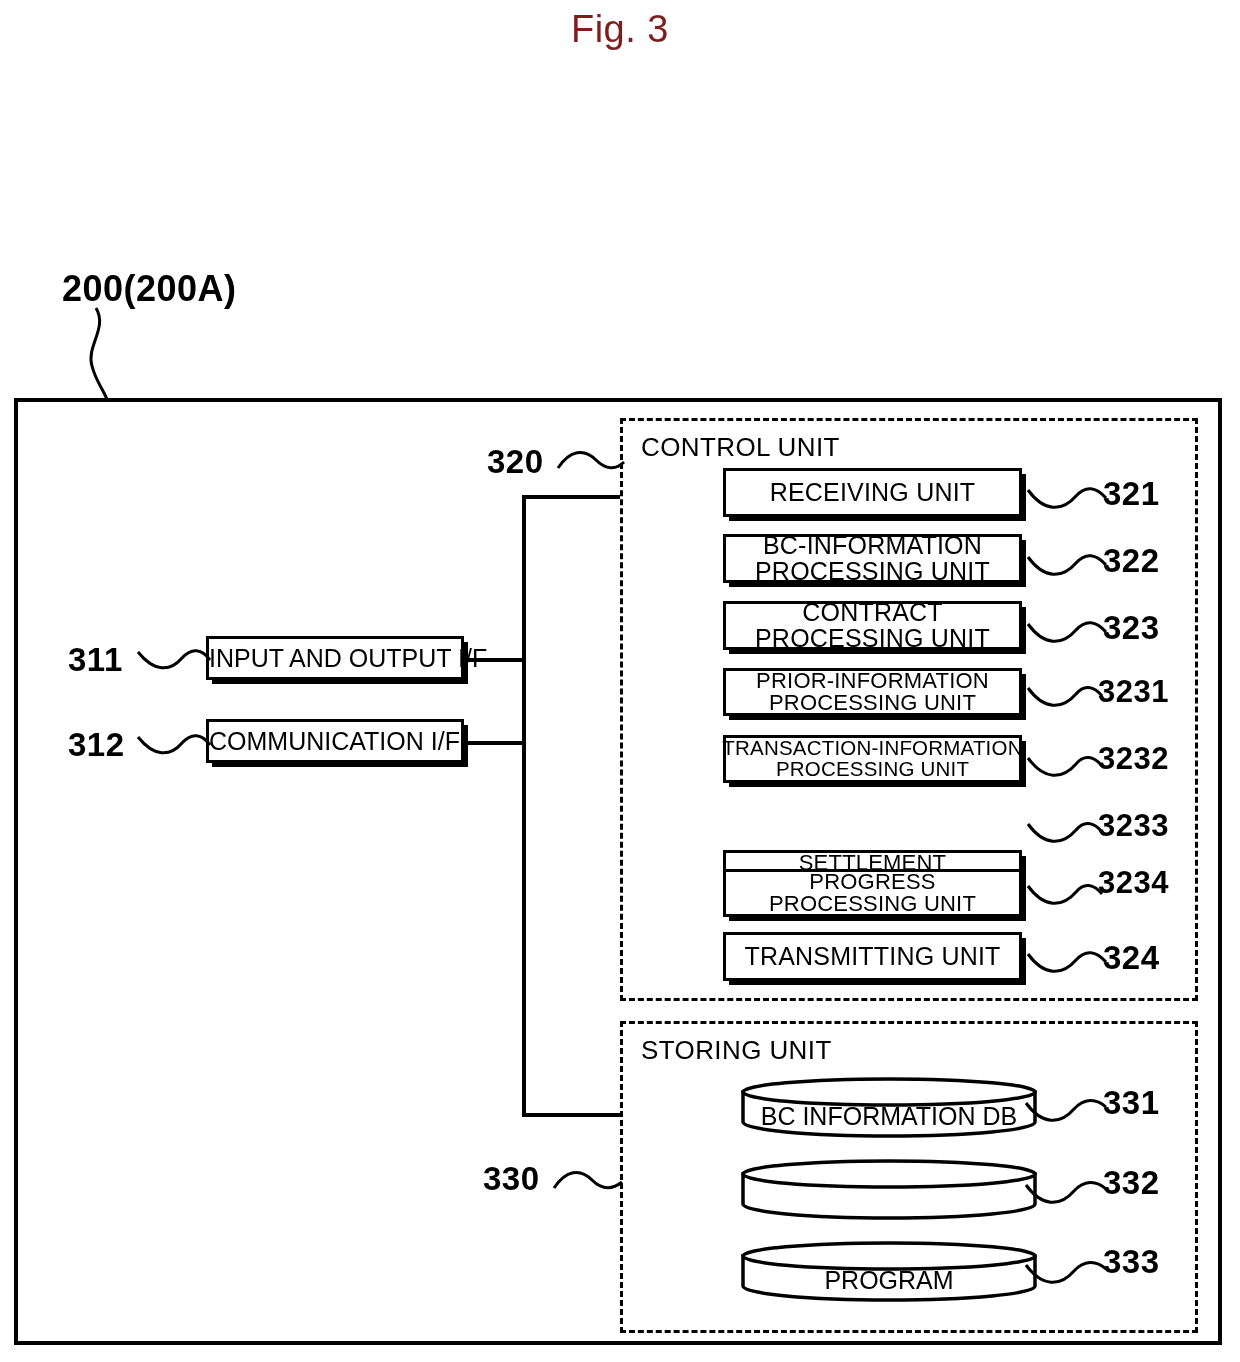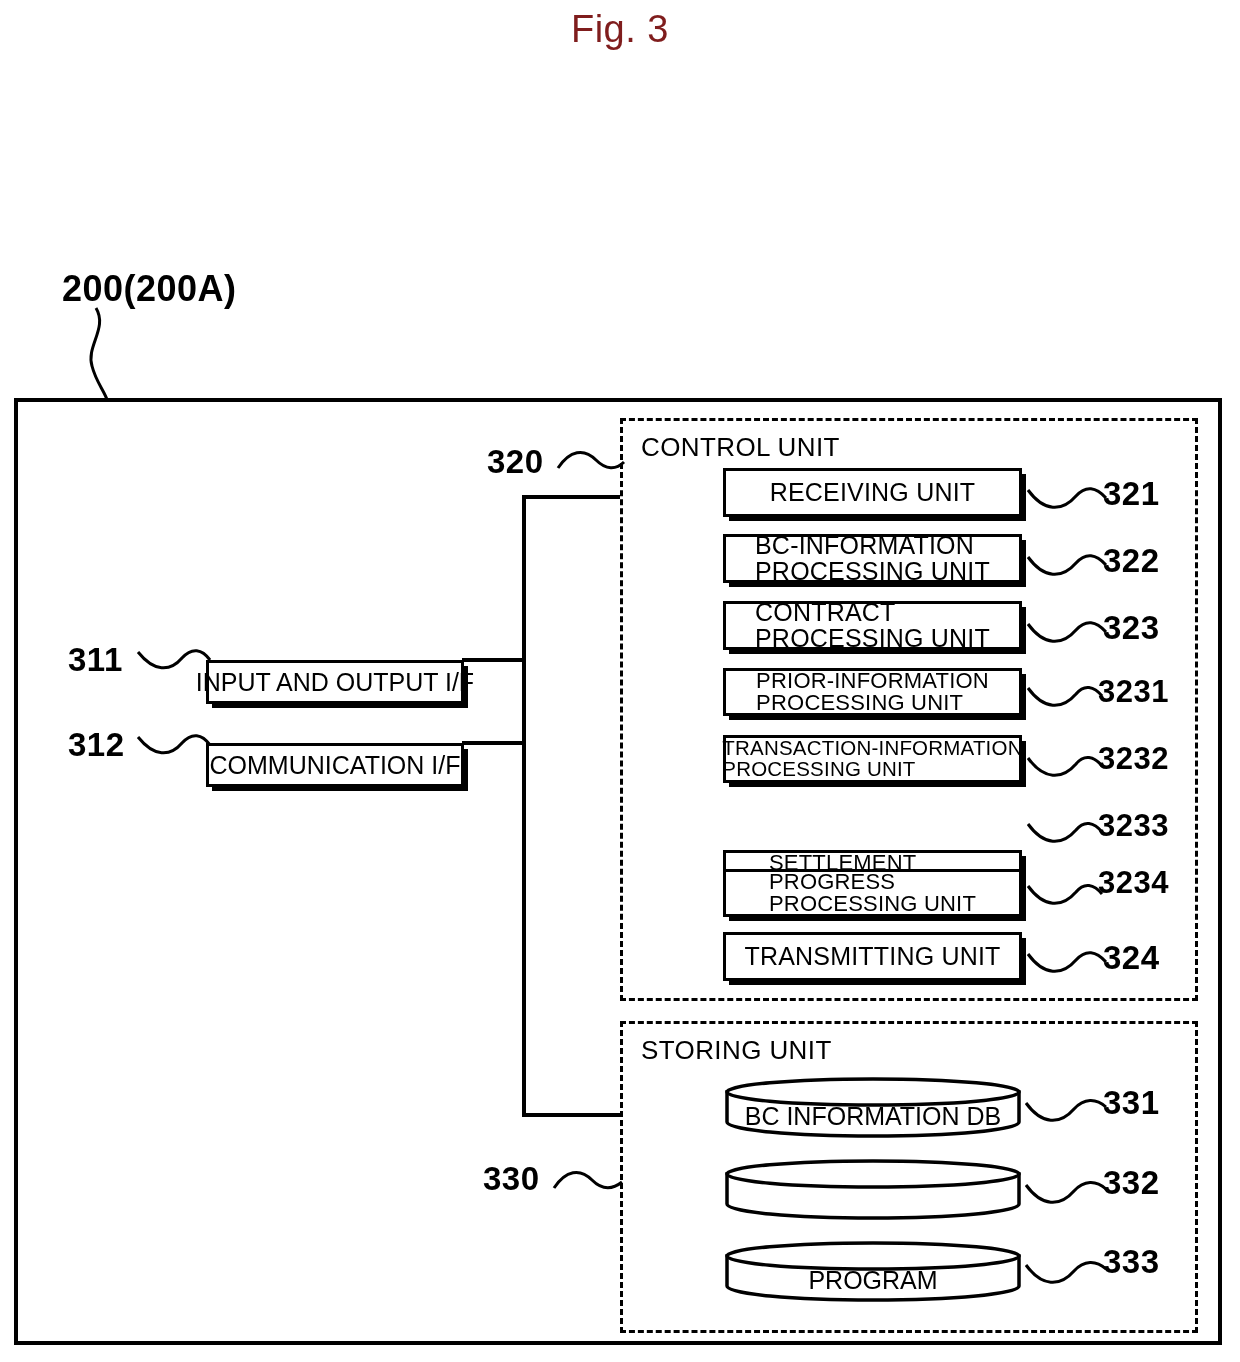--- a/index.html
+++ b/index.html
@@ -75,49 +75,48 @@
   }
   
   .unit-box {
     position: absolute;
     box-sizing: border-box;
     border: 3px solid #000;
     background: #fff;
     display: flex;
     align-items: center;
     justify-content: center;
-    text-align: left;
+    text-align: center;
     line-height: 1.02;
     box-shadow: 5px 5px 0 -1px #000;
     font-size: 25px;
     letter-spacing: 0.2px;
     padding: 1px 4px;
   }
   .unit-box.small { font-size: 22px; }
   .unit-box.tiny  { font-size: 20.5px; }
   .unit-box span { display: block; white-space: nowrap; }
   
   .io-box {
     position: absolute;
     box-sizing: border-box;
     border: 3px solid #000;
     background: #fff;
     display: flex;
     align-items: center;
-    justify-content: center;
     box-shadow: 5px 5px 0 -1px #000;
     font-size: 25px;
     white-space: nowrap;
-    margin-top: 24px;
   }
   
   .cylinder {
     position: absolute;
     width: 300px;
     height: 62px;
+    margin-left: 16px;
   }
   .cylinder .cyl-svg { position: absolute; left: 0; top: 0; }
   .cylinder .cyl-label {
     position: absolute;
     left: 0;
     top: 26px;
     width: 300px;
     text-align: center;
     font-size: 25px;
     white-space: nowrap;

